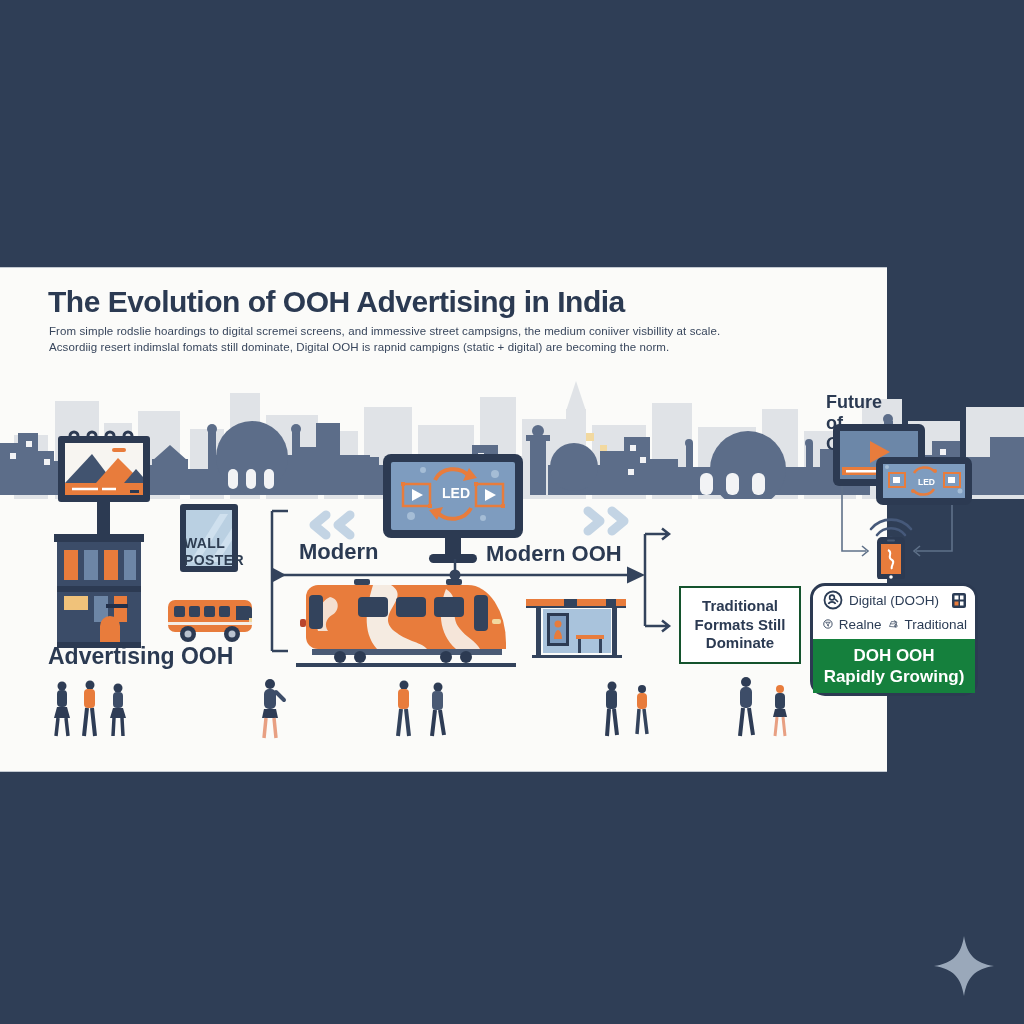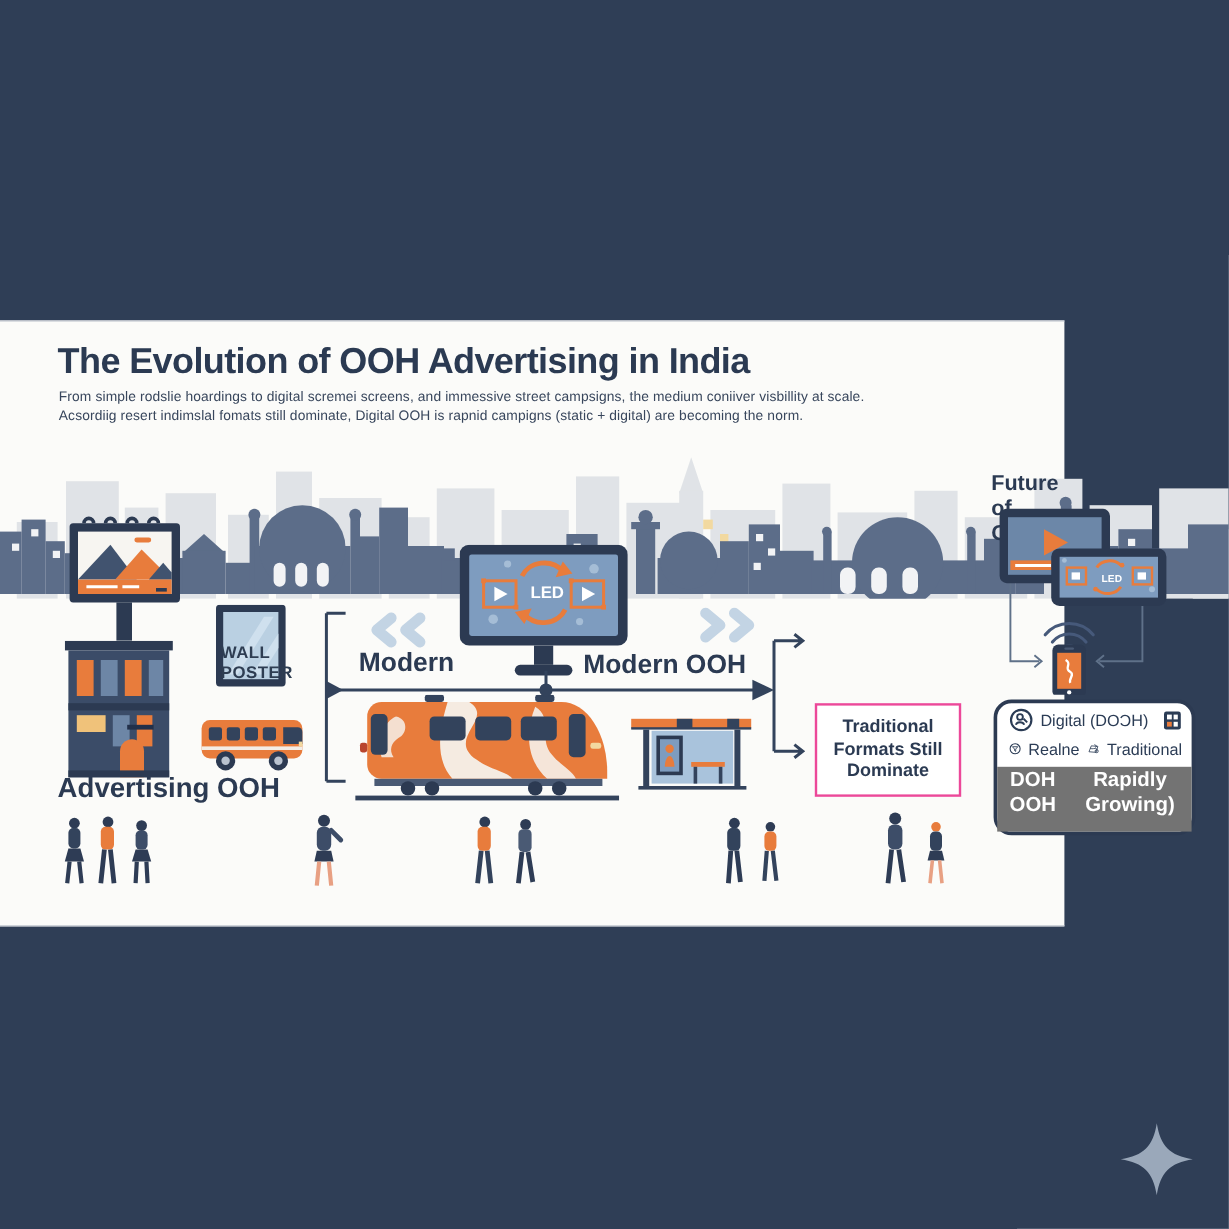--- a/index.html
+++ b/index.html
@@ -4,29 +4,29 @@
 <style>
   html,body{margin:0;padding:0;}
   .canvas{position:relative;width:1024px;height:1024px;background:#2f3e56;overflow:hidden;
           font-family:"Liberation Sans",sans-serif;color:#2b3a52;}
   .band{position:absolute;left:0;top:267px;width:887px;height:503px;background:#fbfbf9;
         border-top:1px solid #c3c9d1;border-bottom:1px solid #c3c9d1;}
   .abs{position:absolute;}
   .ttl{font-size:30px;font-weight:700;letter-spacing:-0.5px;color:#2b3a52;}
   .sub{font-size:11.5px;color:#38465c;letter-spacing:0.1px;}
   .lbl{font-weight:700;color:#2b3a52;}
-  .box{background:#fff;border:2px solid #ec4899;text-align:center;
+  .box{background:#fff;border:2px solid #14532d;text-align:center;
        font-weight:700;font-size:15px;line-height:1.25;color:#2b3a52;
        display:flex;align-items:center;justify-content:center;}
   .panel{background:#fff;border:3px solid #2c3a52;display:flex;flex-direction:column;}
   .prow{display:flex;align-items:center;gap:6px;padding:4px 8px 0 10px;
         font-size:13.5px;font-weight:500;color:#2b3c55;}
-  .pfoot{margin-top:5px;background:#737373;color:#fff;text-align:center;
+  .pfoot{margin-top:5px;background:#15803d;color:#fff;text-align:center;
          font-weight:700;font-size:17px;line-height:1.25;flex:1;
-         display:flex;justify-content:center;}
+         display:flex;flex-direction:column;justify-content:center;}
   .screen-led{font-weight:700;color:#fff;}
   svg{display:block;}
 </style>
 </head>
 <body>
 
 <div class="canvas">
   <div class="band">
 
     <div class="abs ttl" style="left:48px;top:17px;">The Evolution of OOH Advertising in India</div>
@@ -329,21 +329,21 @@
       </g>
 
       <rect x="59" y="118" width="28" height="44" rx="5" fill="#2c3a52"></rect>
       <rect x="63" y="125" width="20" height="30" fill="#e87c3c"></rect>
       <path d="M70,131 c6,3 -2,7 4,10 c4,2 -2,6 0,9" stroke="#fff" stroke-width="2" fill="none"></path>
       <circle cx="73" cy="158" r="1.8" fill="#fff"></circle>
         <rect x="69" y="120.5" width="8" height="2" rx="1" fill="#4a5a74"></rect>
     </svg>
     <div class="abs screen-led" style="left:918px;top:209px;font-size:8.5px;">LED</div>
 
-    <div class="abs panel" style="left:828px;top:315px;width:162px;height:107px;border-radius:15px;">
+    <div class="abs panel" style="left:810px;top:315px;width:162px;height:107px;border-radius:15px;">
       <div class="prow">
         <svg width="20" height="20" viewBox="0 0 20 20">
           <circle cx="10" cy="10" r="8.5" fill="none" stroke="#2b3c55" stroke-width="1.8"></circle>
           <circle cx="9" cy="7.5" r="2.4" fill="none" stroke="#2b3c55" stroke-width="1.6"></circle>
           <path d="M5.5,14 c1,-2.8 6,-2.8 7,0 M12,9 l3,3" stroke="#2b3c55" stroke-width="1.6" fill="none"></path>
         </svg>
         <span style="flex:1">Digital (DOϽH)</span>
         <svg width="16" height="17" viewBox="0 0 16 17">
           <rect x="1" y="1" width="14" height="15" rx="2" fill="#2b3c55"></rect>
           <rect x="3.5" y="3.5" width="4" height="4" fill="#fff"></rect>

